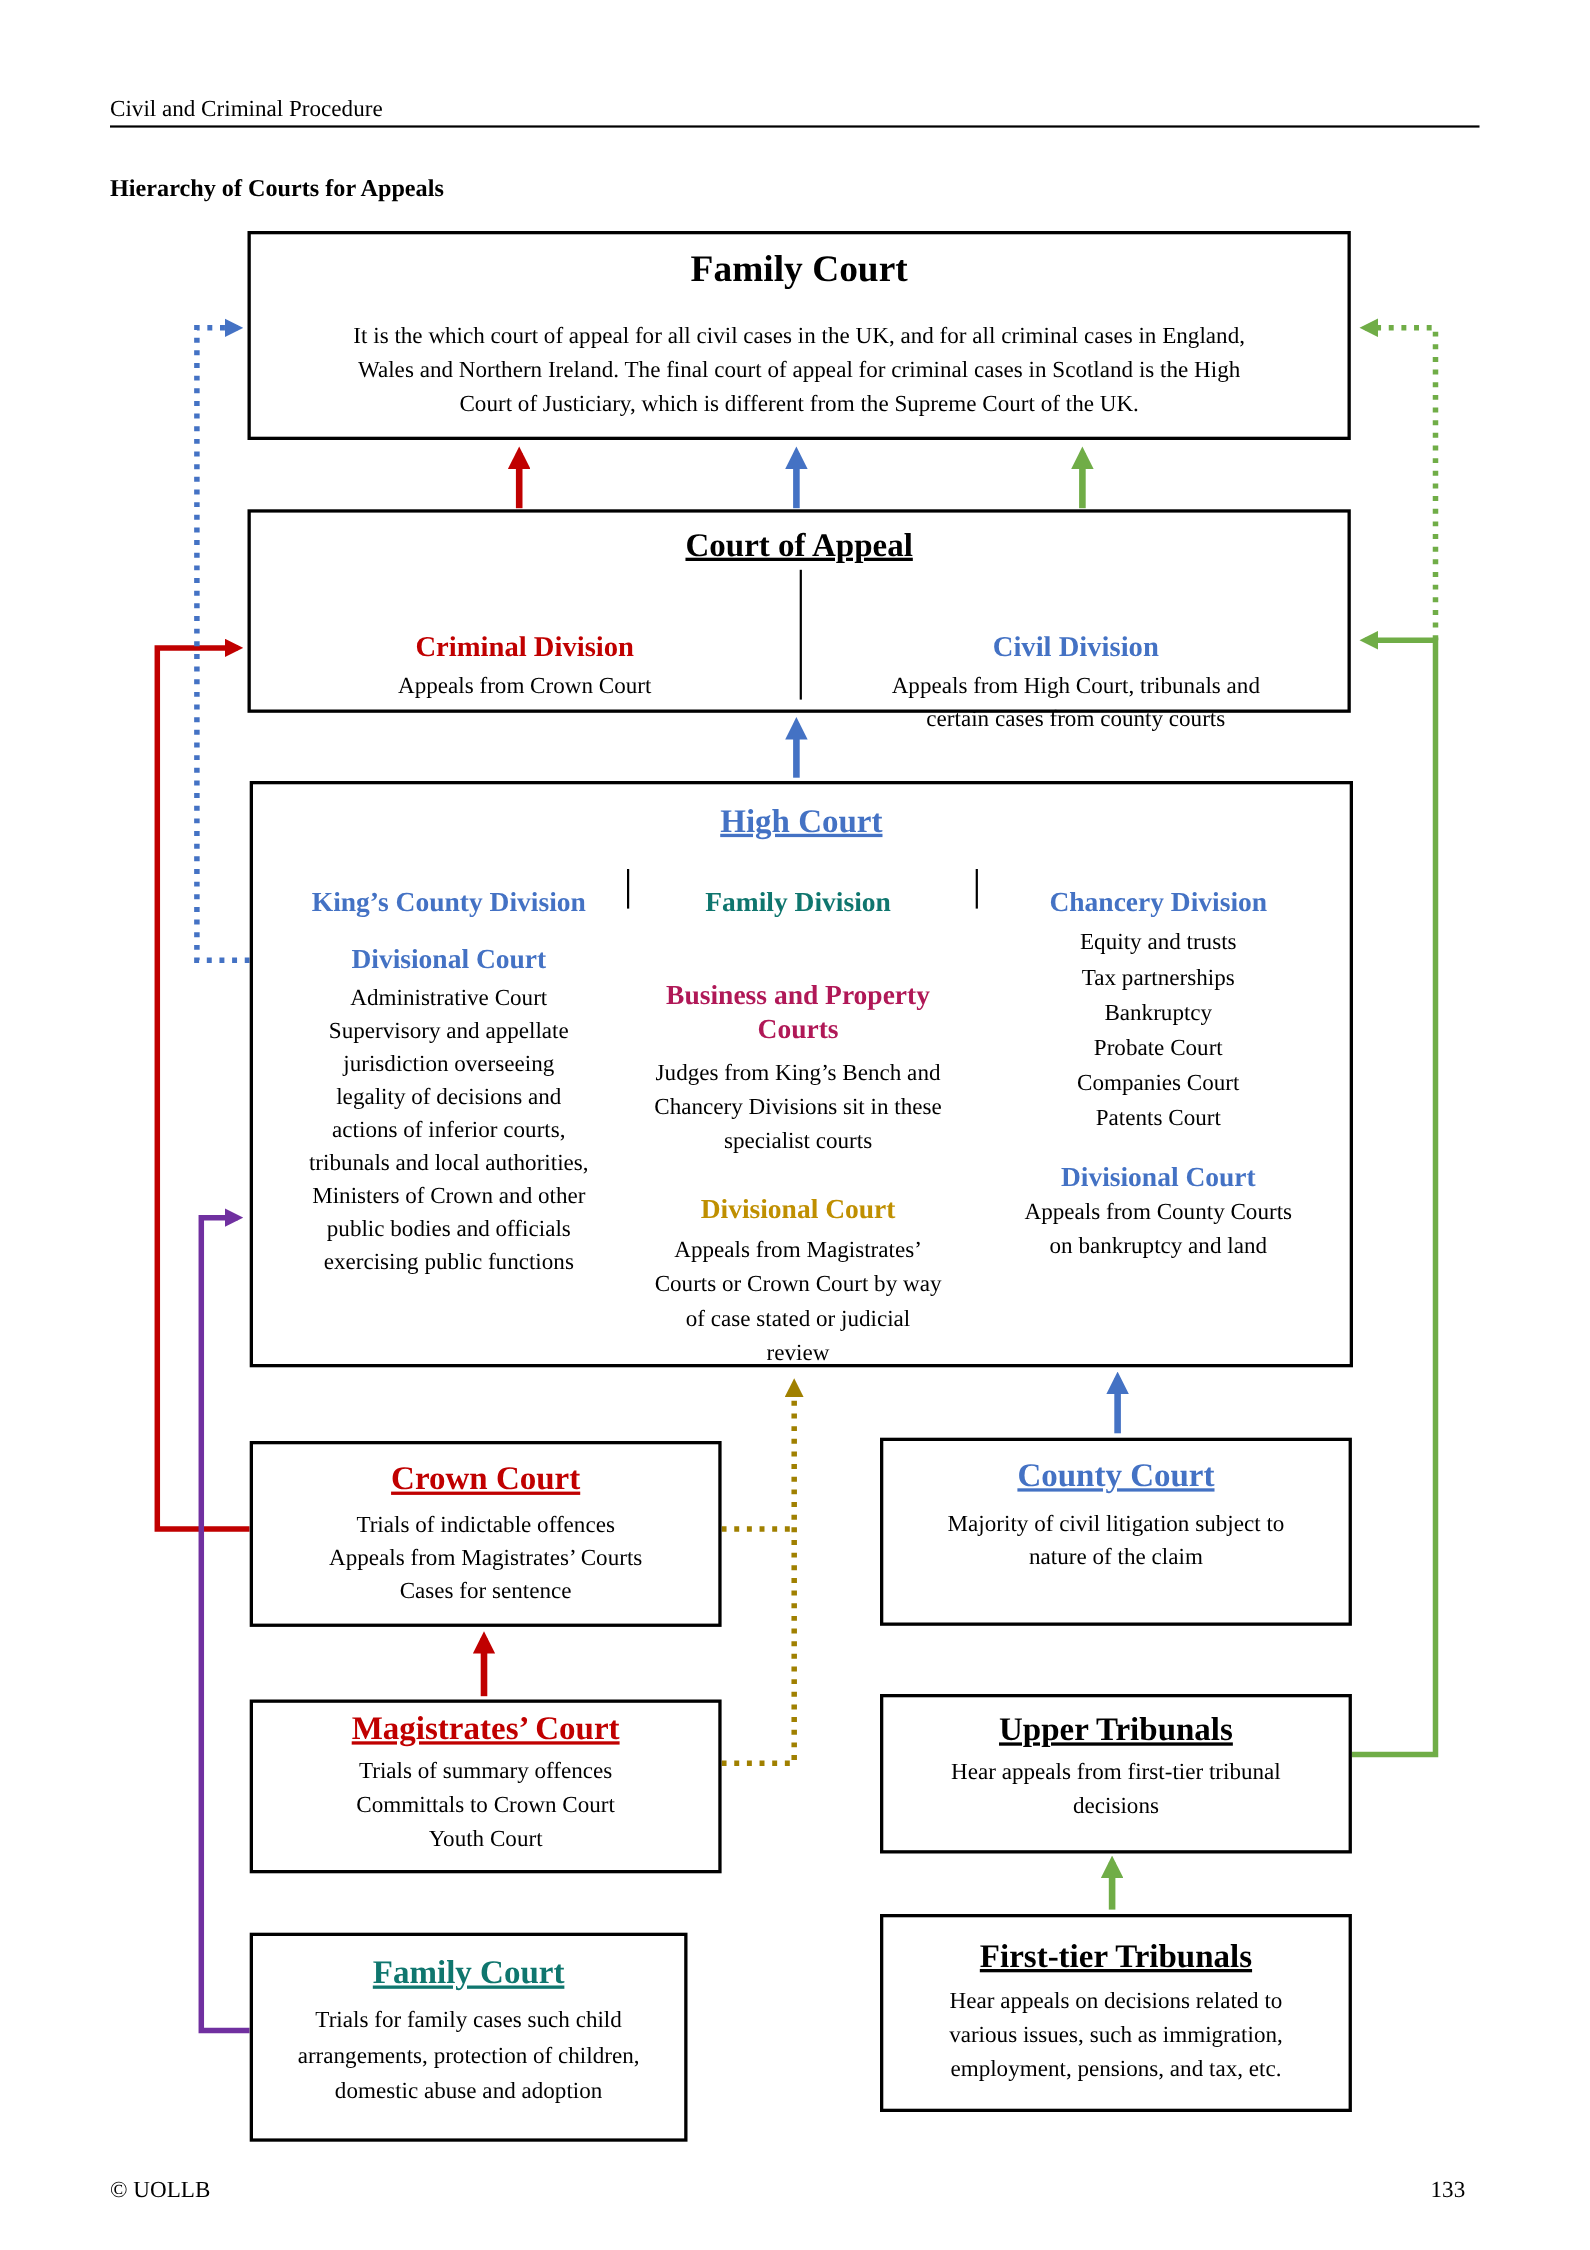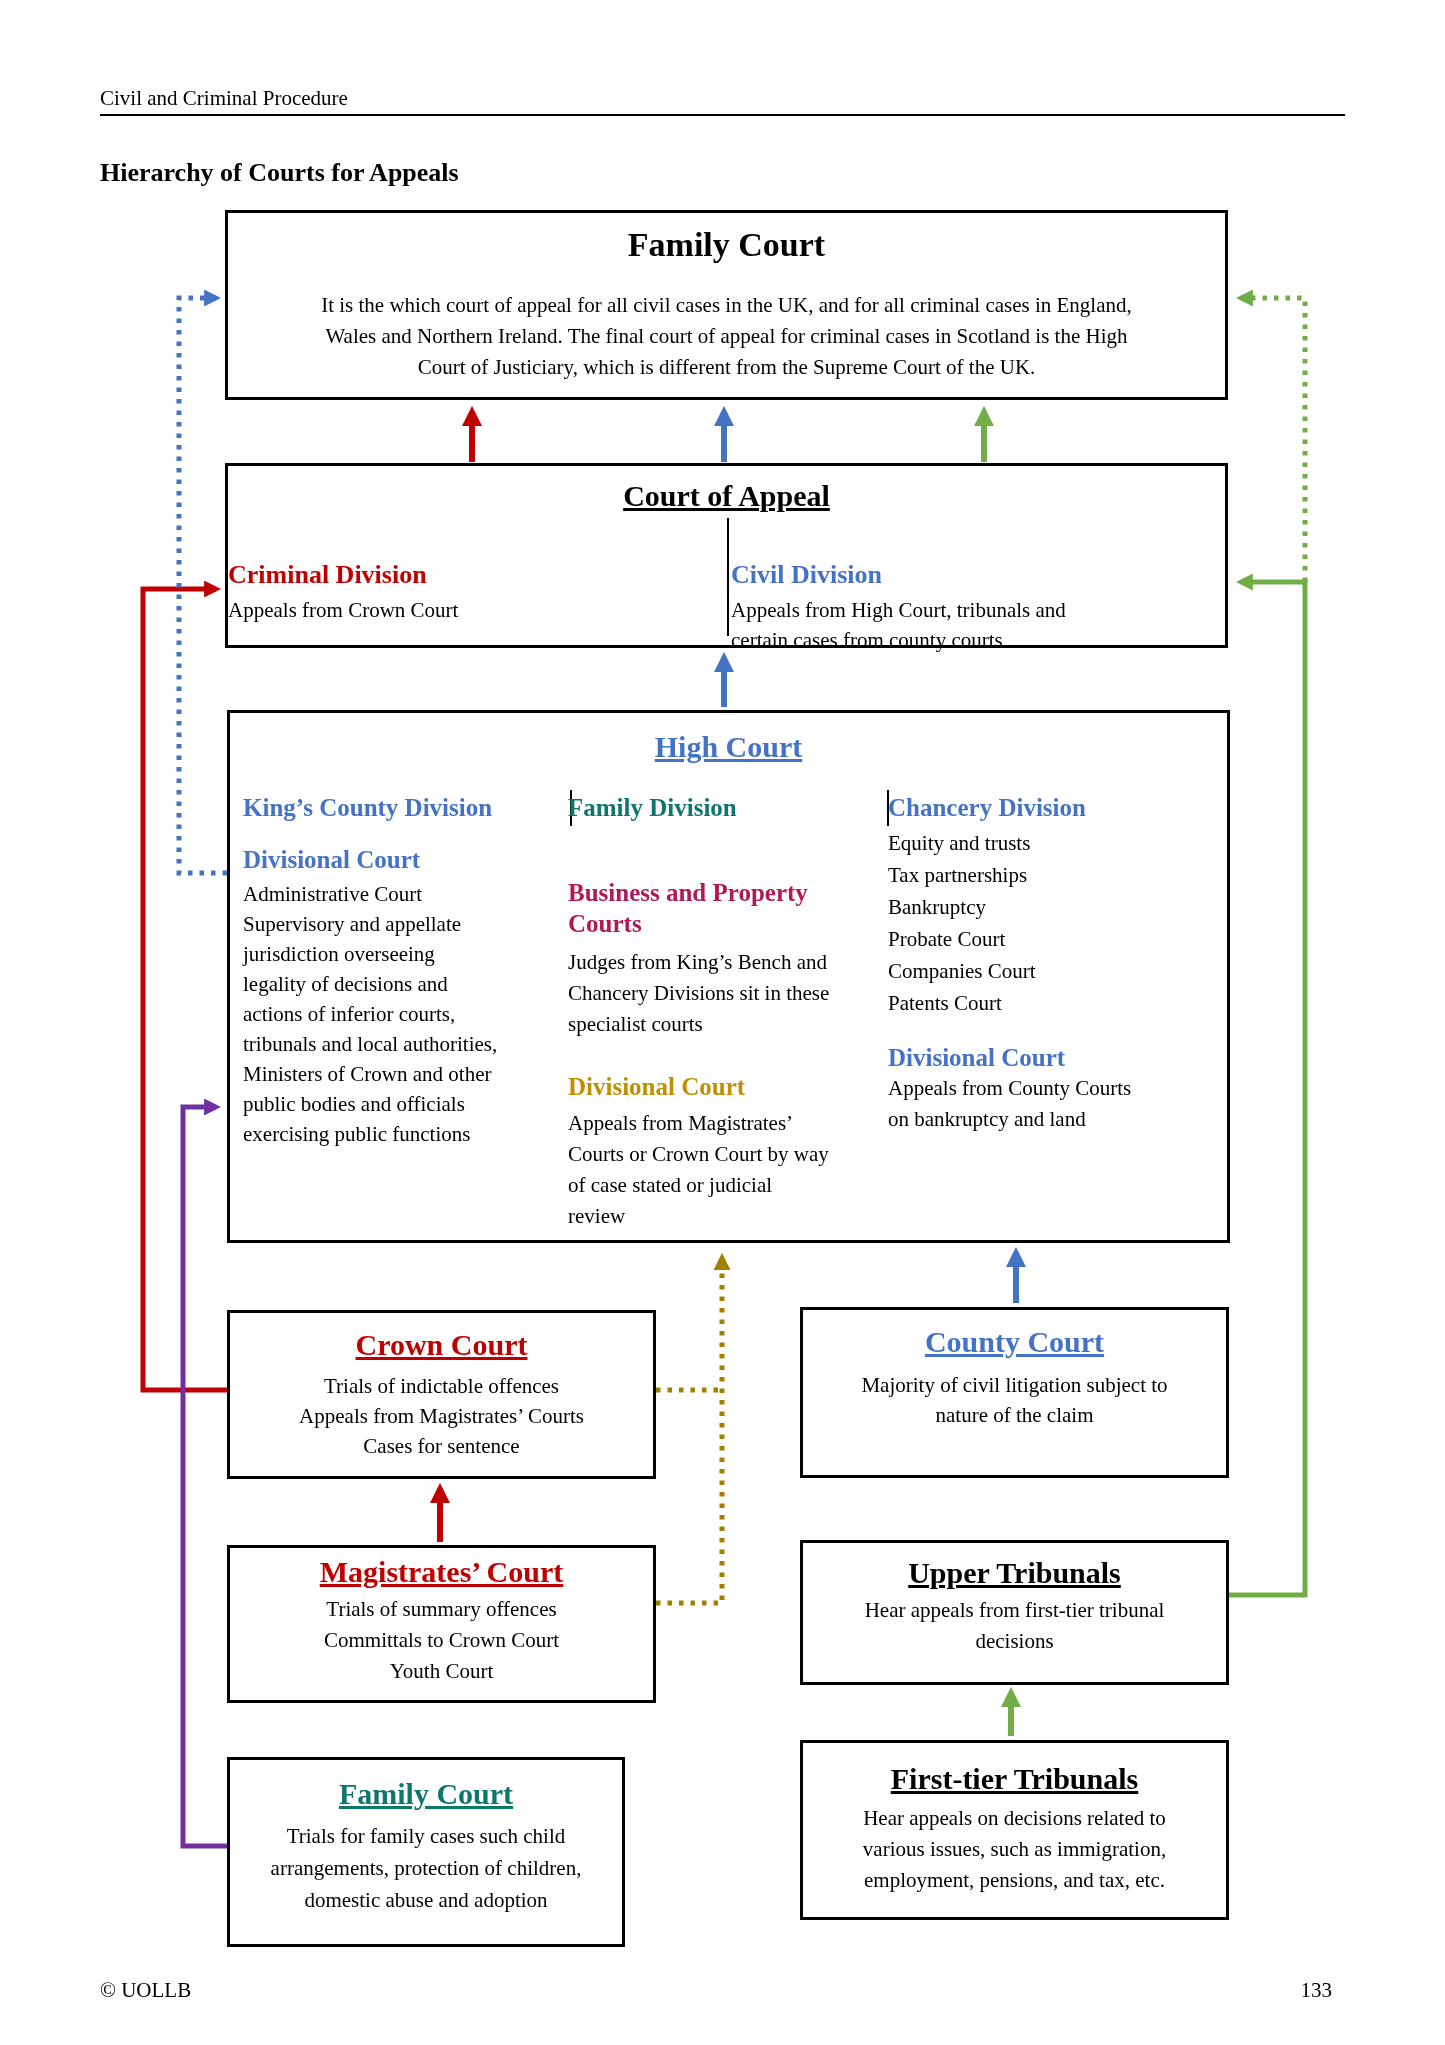--- a/index.html
+++ b/index.html
@@ -17,24 +17,24 @@
   .lh32 > div{line-height:32px;}
   .c-red{color:#C00000;}
   .c-blue{color:#4472C4;}
   .c-dgreen{color:#000000;}
   .c-purple{color:#0f766e;}
   .c-gold{color:#BF8F00;}
   .c-magenta{color:#B01857;}
   .vdiv{position:absolute;width:2px;background:#000;}
   .hrule{position:absolute;left:100px;top:114px;width:1245px;height:2px;background:#000;}
   .header-text{position:absolute;left:100px;top:86px;font-size:21px;}
-  .doc-title{position:absolute;left:100px;top:158px;font-size:26px;font-weight:700;}
+  .doc-title{position:absolute;left:100px;top:158px;font-size:22px;font-weight:700;}
   .footer-left{position:absolute;left:100px;top:1978px;font-size:21px;}
   .footer-right{position:absolute;right:113px;top:1978px;font-size:21px;}
-  .col{position:absolute;text-align:left;}
+  .col{position:absolute;text-align:center;margin-top:13px;}
 </style>
 </head>
 <body>
 
 <div id="page">
 
   <svg id="connectors" viewBox="0 0 1445 2045">
     <defs>
       <marker id="ar-red" viewBox="0 0 10 10" refX="7" refY="5" markerWidth="3.4" markerHeight="3.4" orient="auto-start-reverse">
           <path d="M0,0 L10,5 L0,10 z" fill="#C00000"></path>

